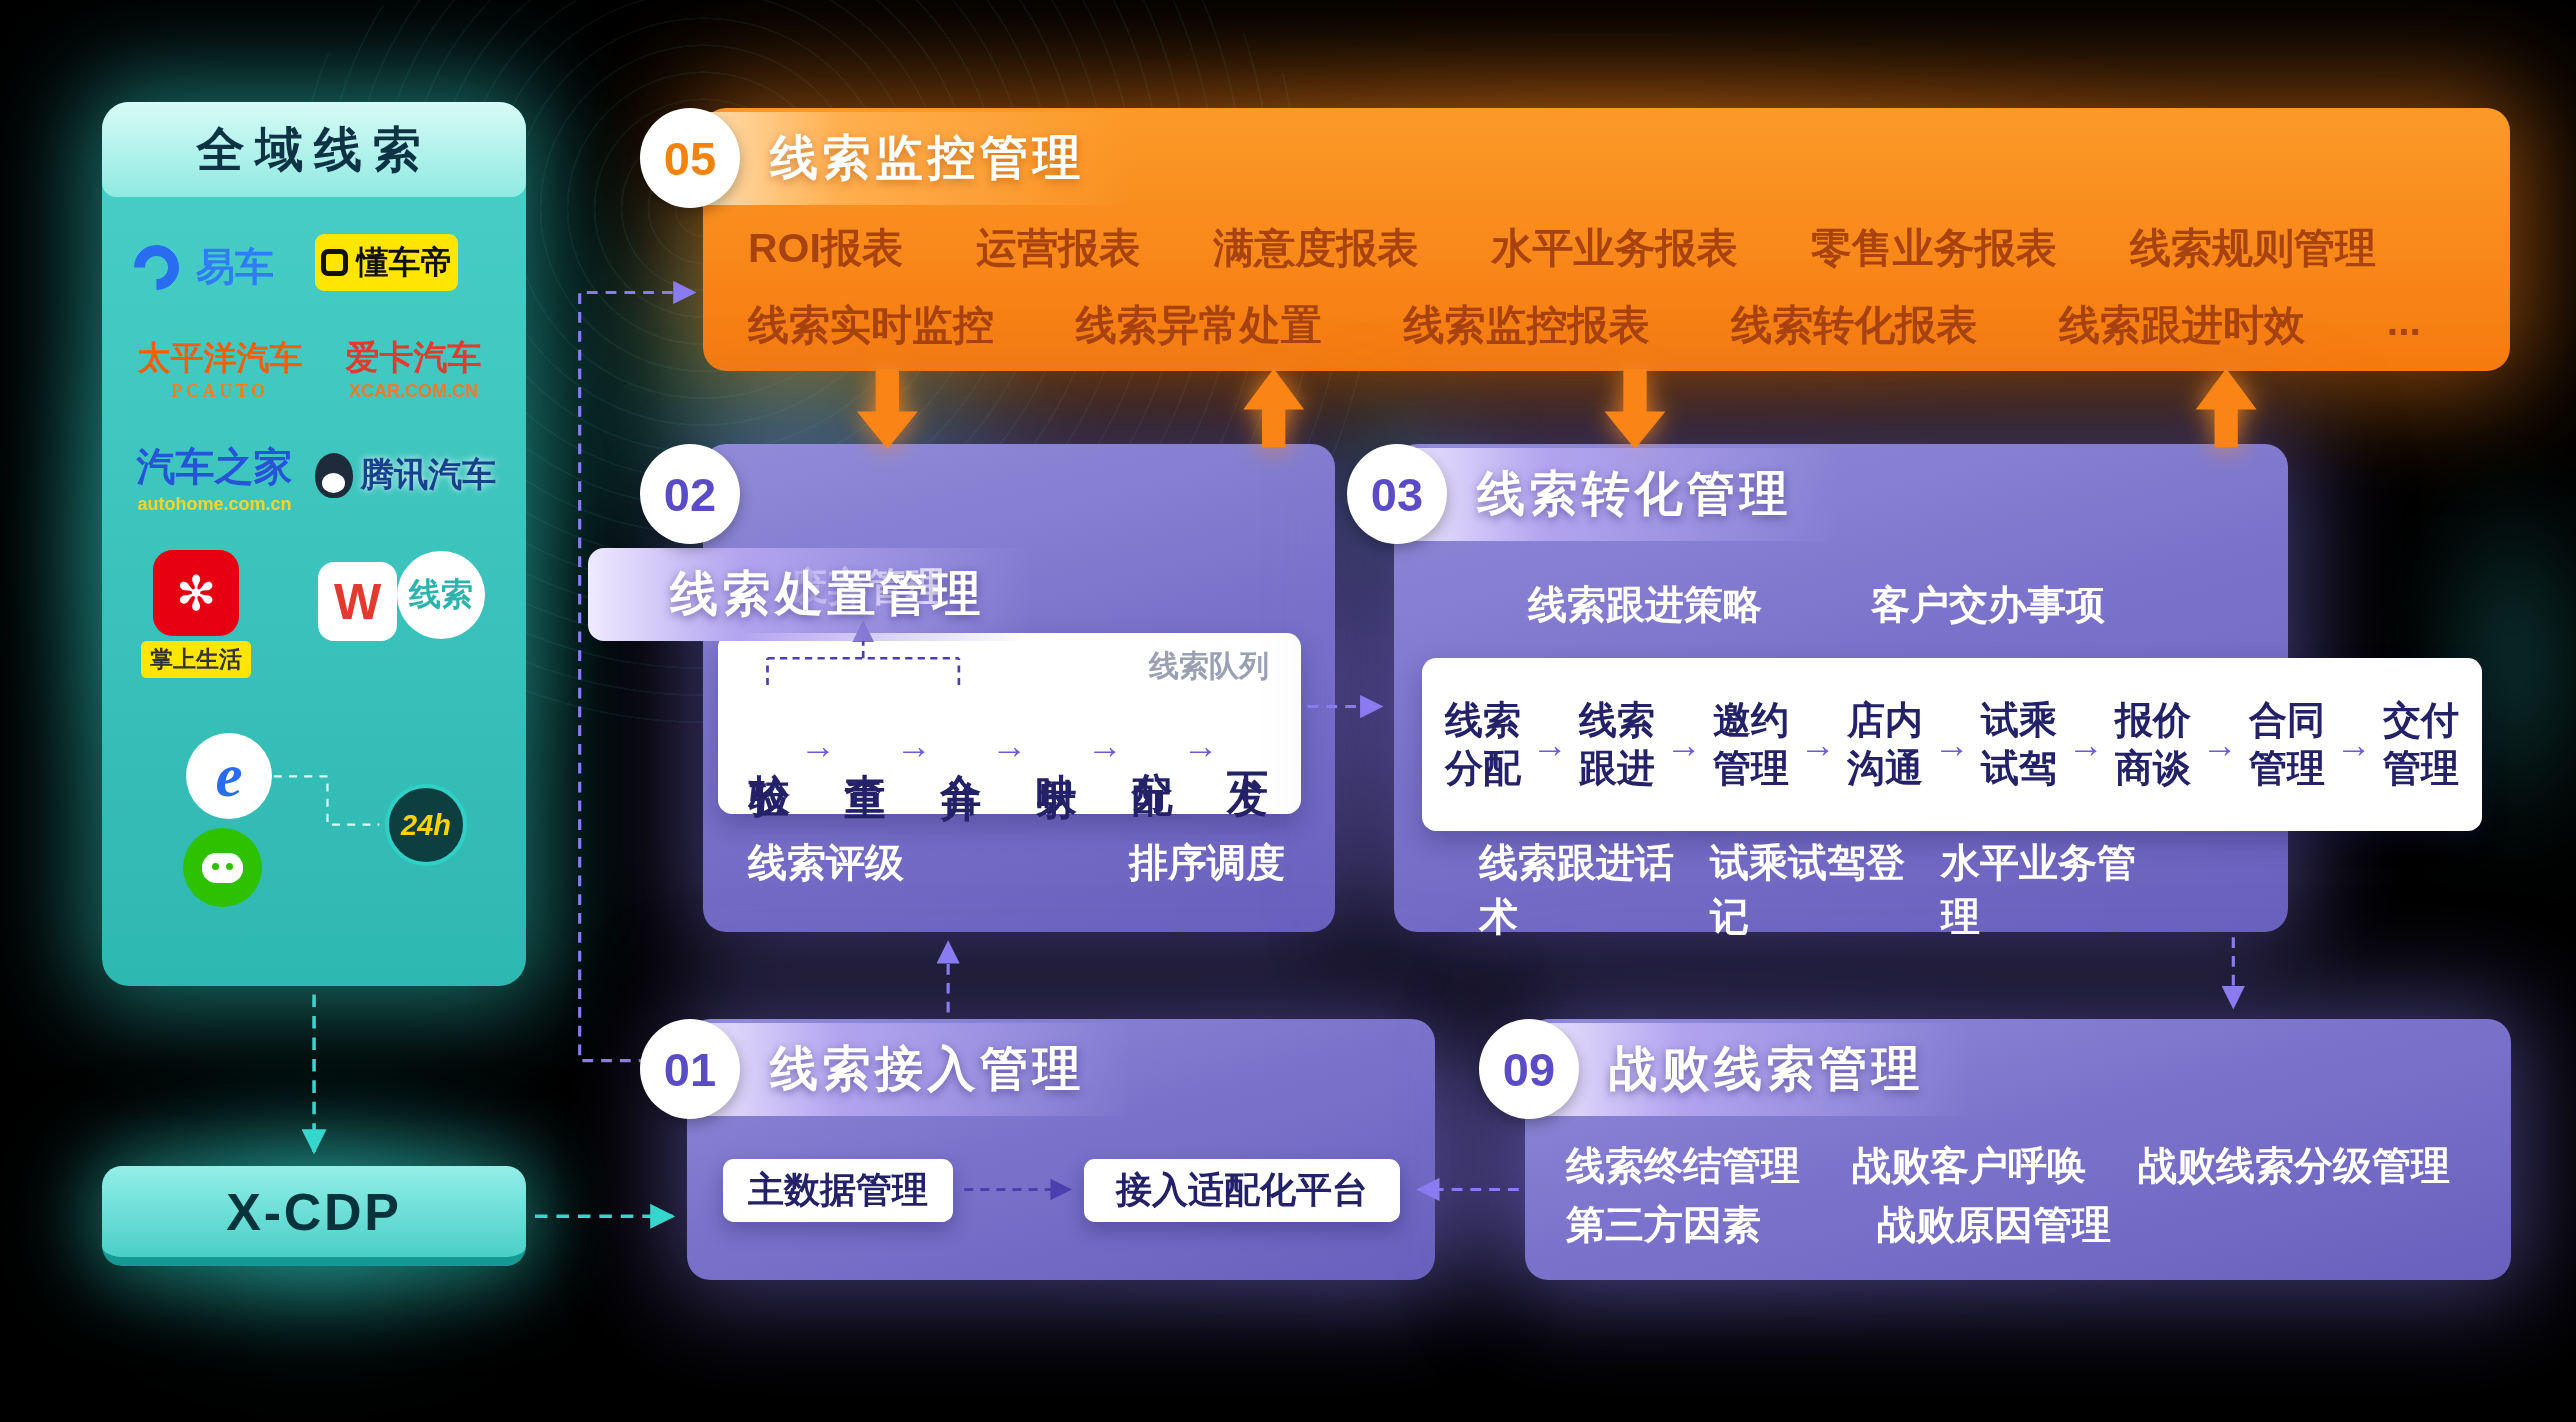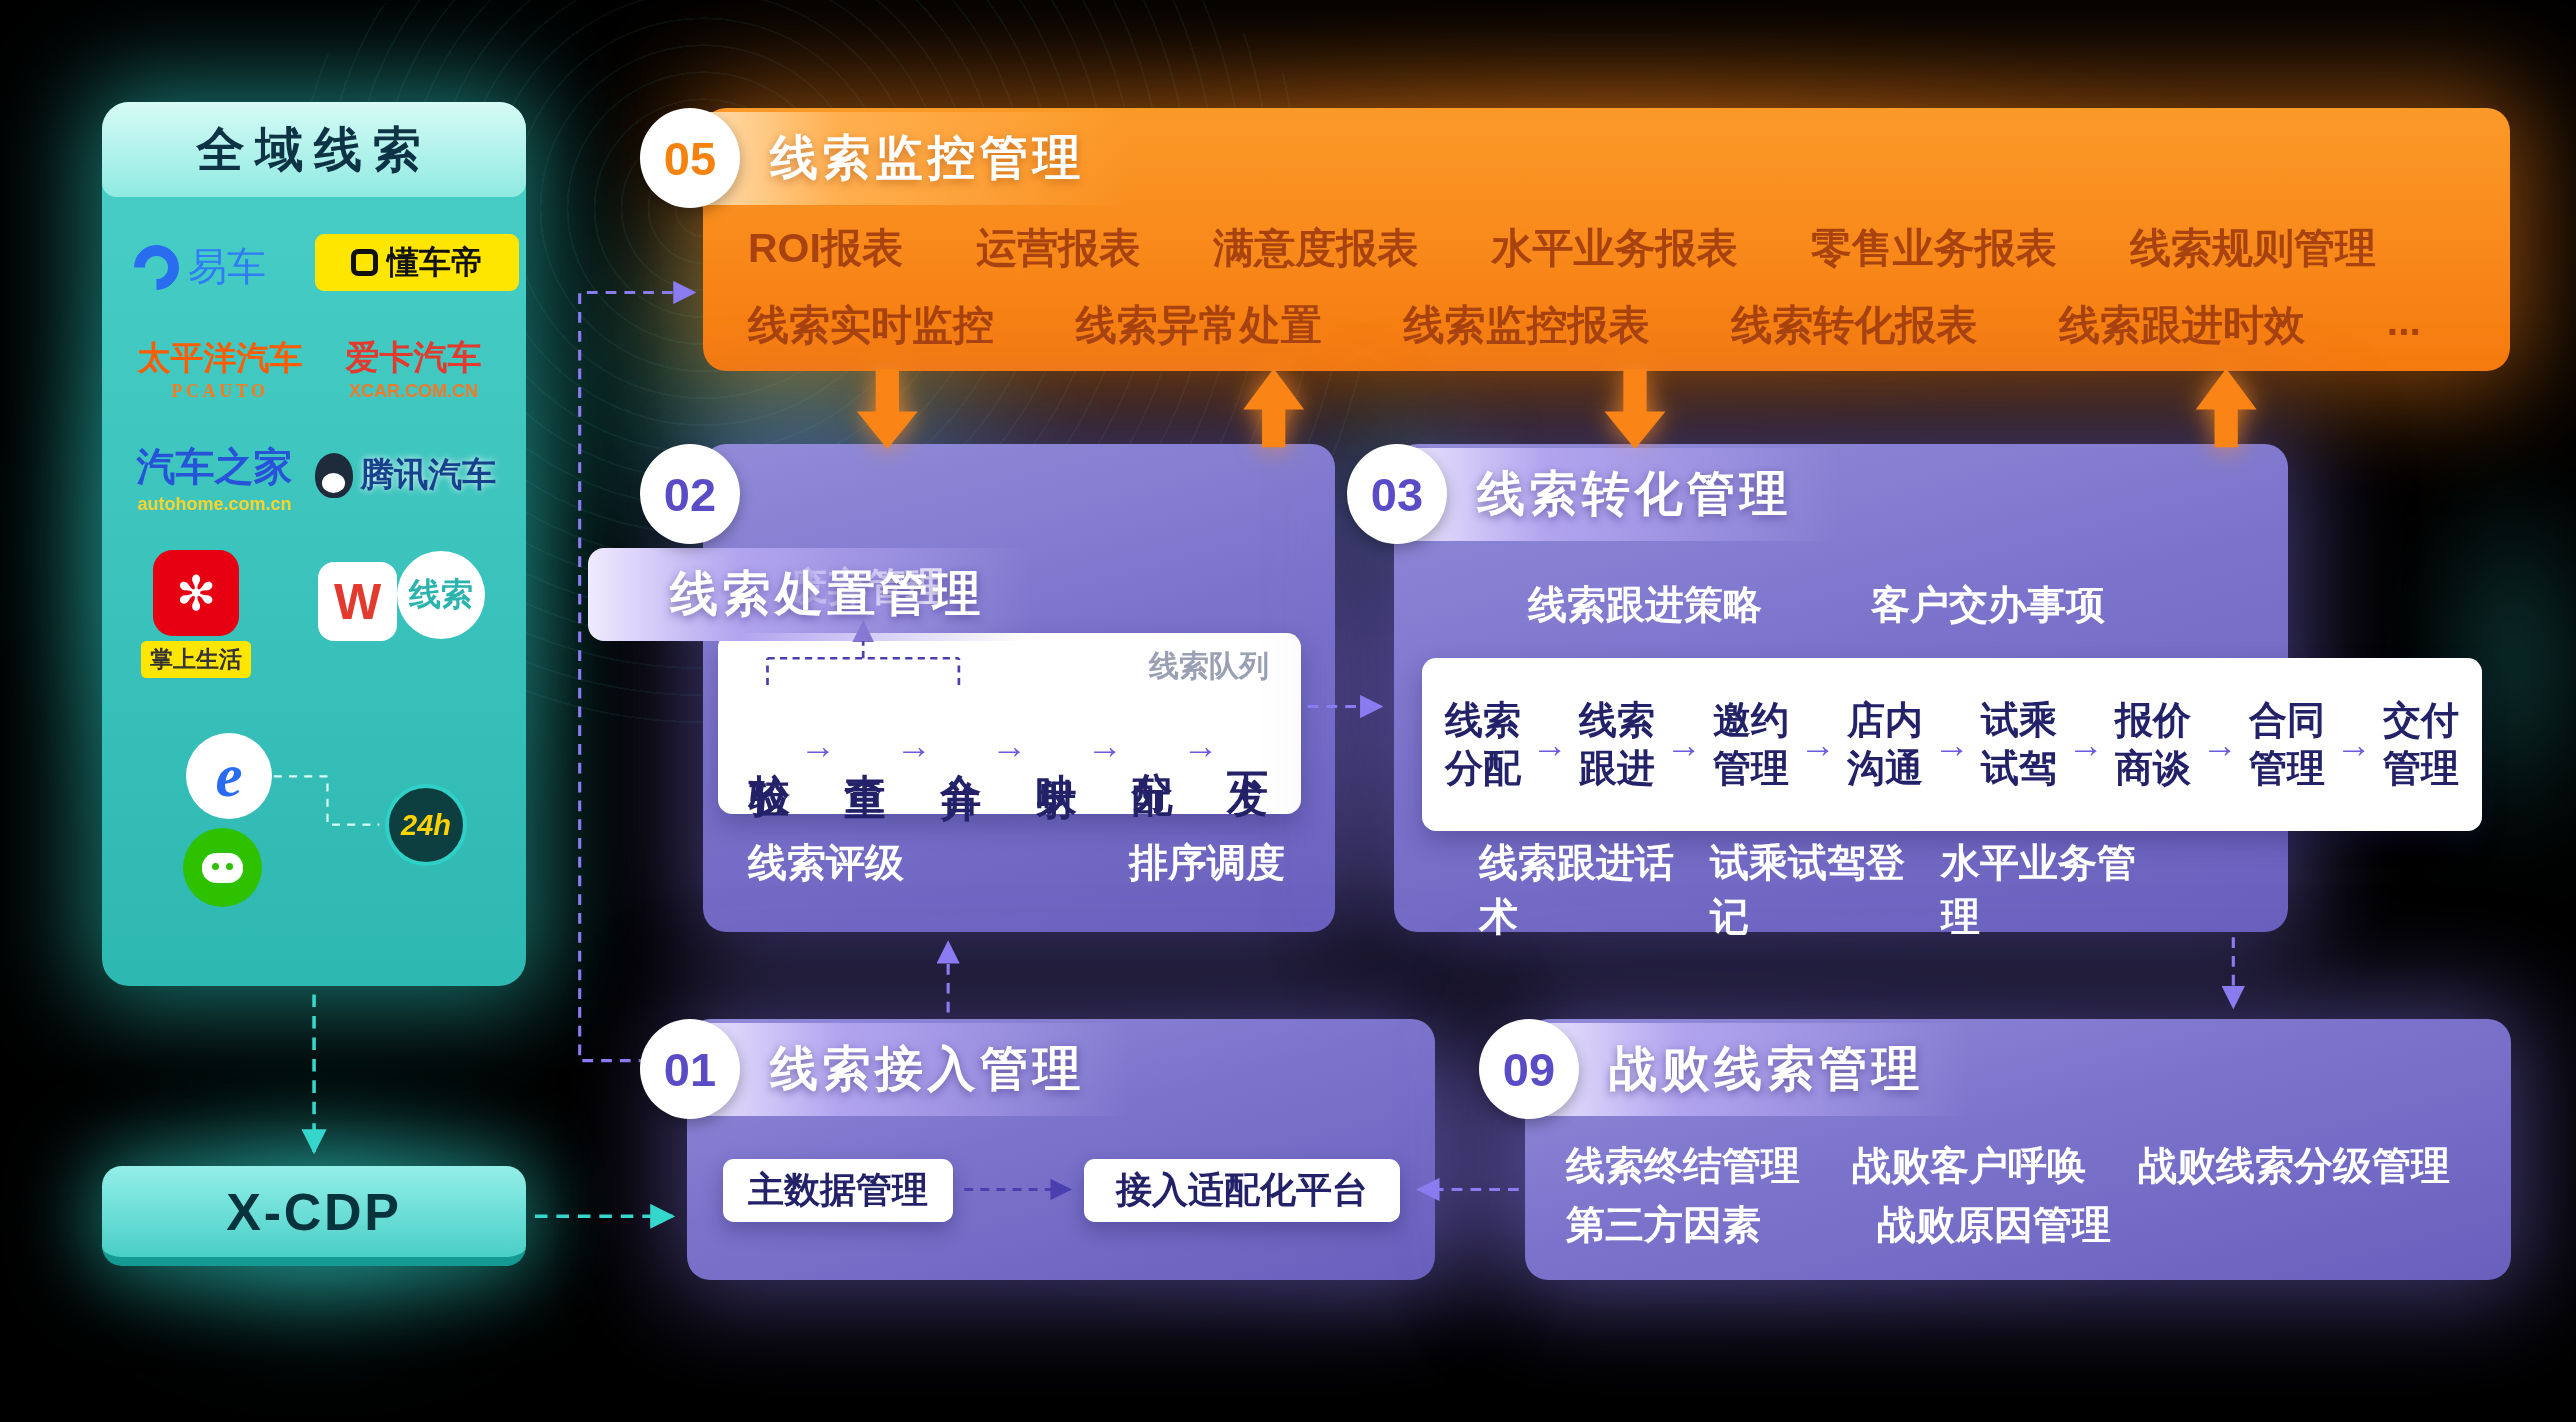--- a/index.html
+++ b/index.html
@@ -72,22 +72,22 @@
   #sidebar { position:absolute; left:102px; top:102px; width:424px; height:884px; border-radius:27px;
              background:linear-gradient(180deg,#49cfc8,#2eb8b2);
              box-shadow:0 0 98px 18px rgba(47,210,200,.55); z-index:2; }
   #sidebar-header { position:absolute; left:0; top:0; width:100%; height:95px;
              border-radius:27px 27px 14.3px 14.3px; background:linear-gradient(180deg,#d8fbf6,#8feae2);
              display:flex; align-items:center; justify-content:center; font-size:48px; font-weight:bold;
              color:#0d3344; letter-spacing:10.7px; }
   .logo { position:absolute; display:flex; align-items:center; z-index:3; }
   .yc-ring { width:45px; height:45px; border-radius:50%; border:11.6px solid #2a6cf0;
              border-left-color:rgba(255,255,255,0); transform:rotate(-45deg); margin-right:9px; }
-  .yc-text { color:#2f7cf6; font-size:39px; font-weight:normal; }
-  .dcd { width:204px; height:57px; background:#ffe600; border-radius:9px; display:flex;
+  .yc-text { color:#2f7cf6; font-size:39px; font-weight:bold;margin-left:8px; }
+  .dcd { width:143px; height:57px; background:#ffe600; border-radius:9px; display:flex;
          align-items:center; justify-content:center; gap:9px; color:#111; font-size:32px; font-weight:bold; }
   .dcd-icon { width:27px; height:27px; border:5.4px solid #111; border-radius:7.2px; }
   .vcol { display:flex; flex-direction:column; align-items:center; }
   .pc-main { color:#ff5c00; font-size:33px; font-weight:bold; }
   .pc-sub  { color:#ff7a1a; font-size:18px; font-weight:bold; letter-spacing:3.6px; }
   .xc-main { color:#e23a2e; font-size:34px; font-weight:bold; }
   .xc-sub  { color:#f07a2a; font-size:18px; font-weight:bold; }
   .ah-main { color:#2653d8; font-size:39px; font-weight:bold; }
   .ah-sub  { color:#ffd42a; font-size:18px; font-weight:bold; }
   .qq { width:38px; height:45px; background:#1d2b3a; border-radius:50% 50% 46% 46%; position:relative; margin-right:7.2px; }

